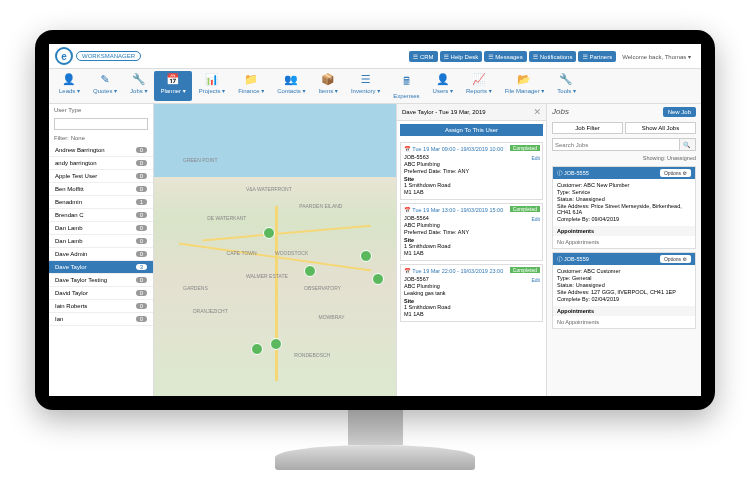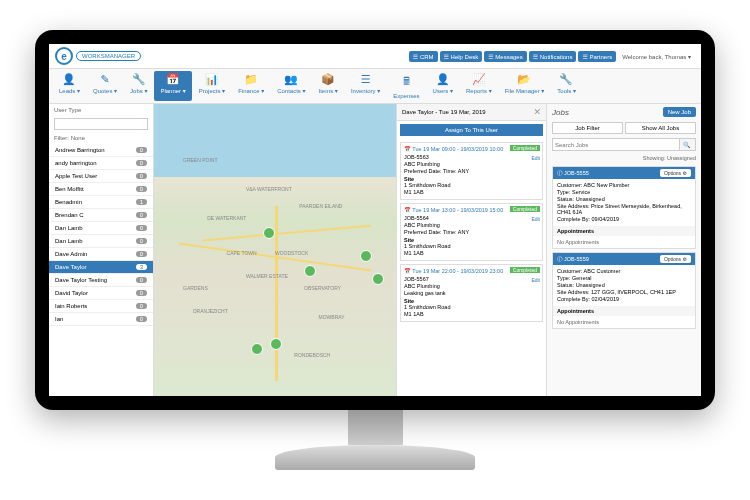--- a/index.html
+++ b/index.html
@@ -36,21 +36,21 @@
 .jobcol{width:150px;border-left:1px solid #ddd;display:flex;flex-direction:column;background:#fff}
 .jobhdr{background:#f5f5f5;padding:3px 5px;display:flex;justify-content:space-between;align-items:center;font-size:6px;border-bottom:1px solid #ddd}
 .assign-btn{background:#337ab7;color:#fff;padding:3px 5px;font-size:6px;text-align:center;margin:3px}
 .jobcard{border:1px solid #ddd;margin:3px;padding:3px;font-size:5.5px;position:relative}
 .jobcard .completed{position:absolute;top:2px;right:2px;background:#5cb85c;color:#fff;padding:0 3px;font-size:5px}
 .jobcard .edit{position:absolute;top:12px;right:2px;color:#337ab7;font-size:5px}
 .jobcard .date{color:#337ab7;margin-bottom:2px}
 .jobcard .jc-line{margin-bottom:1px}
 .jobcard .site{font-weight:bold;margin-top:2px}
 .rightpanel{width:155px;border-left:1px solid #ddd;display:flex;flex-direction:column;background:#f9f9f9}
-.rp-hdr{display:flex;justify-content:space-between;align-items:center;padding:3px 5px}
+.rp-hdr{display:flex;justify-content:space-between;align-items:flex-start;padding:3px 5px}
 .rp-title{font-size:8px;font-style:italic;color:#555}
 .newjob-btn{background:#337ab7;color:#fff;padding:2px 5px;font-size:6px;border-radius:2px}
 .rp-filter{display:flex;gap:2px;padding:2px 5px}
 .rp-filter-btn{border:1px solid #ccc;padding:2px 5px;font-size:6px;background:#fff;flex:1;text-align:center}
 .rp-search{display:flex;margin:2px 5px}
 .rp-search input{flex:1;border:1px solid #ccc;padding:2px;font-size:6px}
 .rp-search-btn{border:1px solid #ccc;border-left:none;padding:2px 4px;font-size:6px;background:#f5f5f5}
 .rp-showing{text-align:right;font-size:5.5px;padding:2px 5px;color:#666}
 .rp-card{border:1px solid #ddd;margin:3px 5px;background:#fff;font-size:5.5px}
 .rp-card-hdr{background:#337ab7;color:#fff;padding:2px 4px;display:flex;justify-content:space-between;align-items:center}

